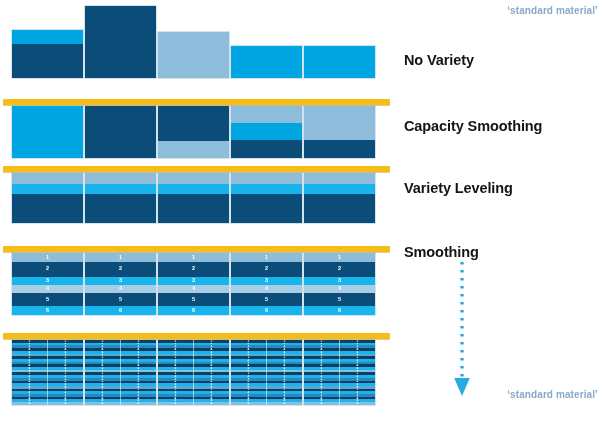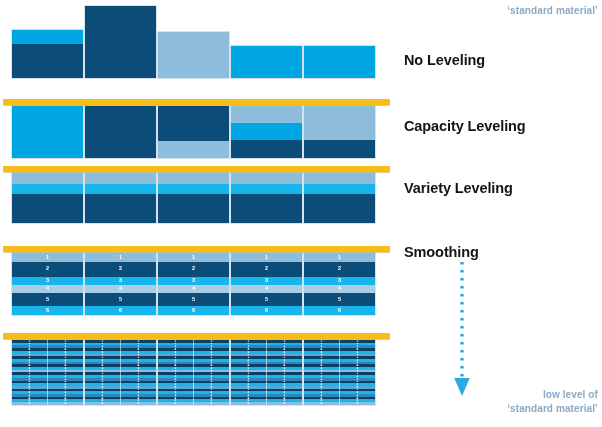--- a/index.html
+++ b/index.html
@@ -106,26 +106,25 @@
 </style>
 </head>
 <body>
 
 <div id="stage">
 
   <div class="corner-note" id="note-high">
     <span>‘standard material’</span>
   </div>
   <div class="corner-note" id="note-low">
-    <span>low level of</span>
     <span>‘standard material’</span>
   </div>
 
-  <div class="row-label" style="top:52px">No Leveling</div>
-  <div class="row-label" style="top:118px">Capacity Leveling</div>
+  <div class="row-label" style="top:52px">No Variety</div>
+  <div class="row-label" style="top:118px">Capacity Smoothing</div>
   <div class="row-label" style="top:244px">Smoothing</div>
   <div class="row-label" style="top:180px">Variety Leveling</div>
 
   <div id="arrow-wrap">
     <svg width="26" height="136" viewBox="0 0 26 136">
       <line x1="13" y1="0" x2="13" y2="116" stroke="#29abe2" stroke-width="3.4" stroke-dasharray="2.6 5.4" stroke-linecap="butt"></line>
       <polygon points="13,134 5.2,116 20.8,116" fill="#29abe2"></polygon>
     </svg>
   </div>
 

